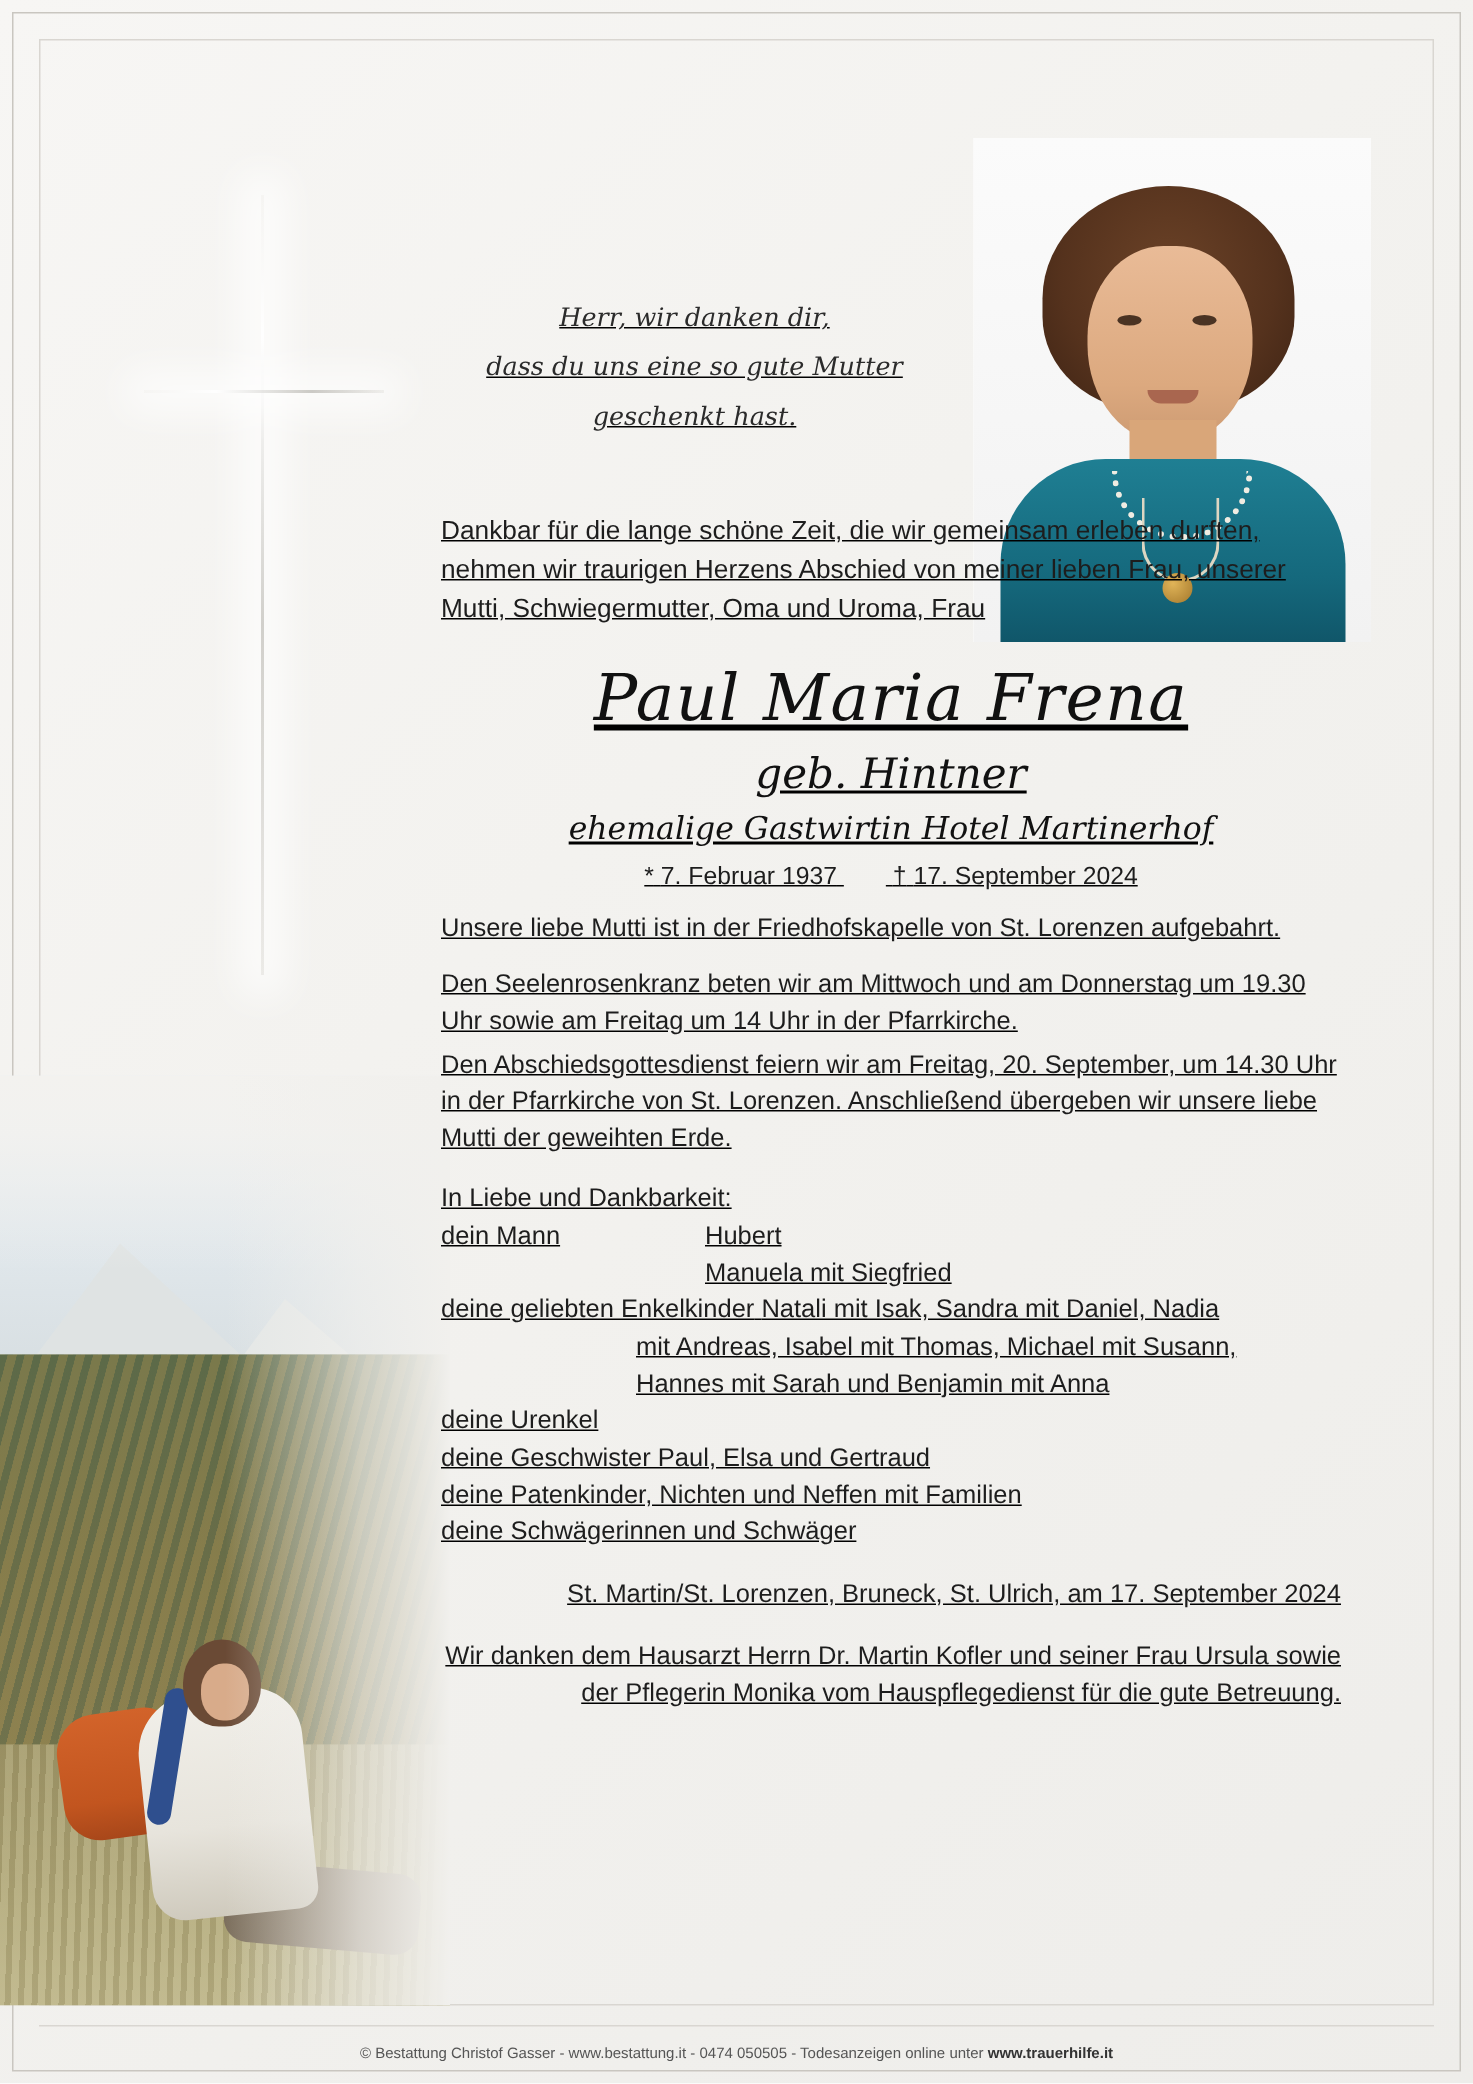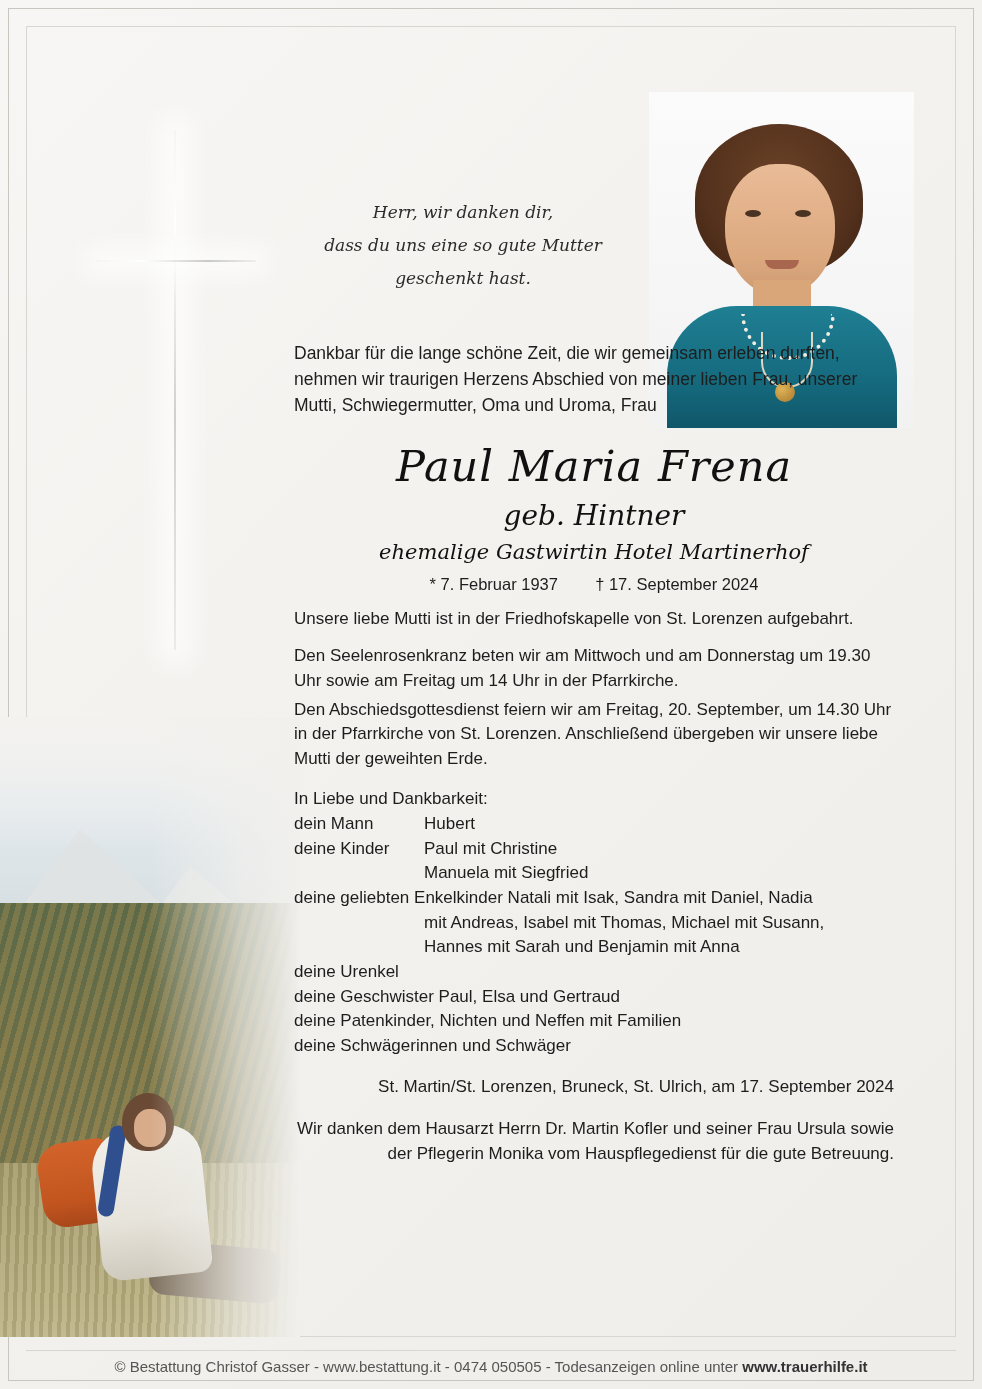--- a/index.html
+++ b/index.html
@@ -215,20 +215,21 @@
     border-top: none;
     border-radius: 0 0 30px 30px;
   }
 
   
   #content {
     position: absolute;
     left: 294px;
     top: 0;
     width: 600px;
+    text-decoration: underline;
   }
   .verse {
     margin-top: 196px;
     text-align: center;
     font-family: "DejaVu Serif", serif;
     font-style: italic;
     font-size: 17px;
     line-height: 1.95;
     color: #2b2b2b;
     width: 330px;
@@ -280,38 +281,38 @@
   }
   .para.tight { margin-top: 4px; }
   .family {
     margin-top: 16px;
     font-size: 17px;
     line-height: 1.45;
     color: #1d1d1d;
   }
   .fam-row { display: flex; }
   .fam-label { width: 130px; flex: 0 0 130px; }
-  .fam-val { flex: 1; }
+  .fam-val { flex: 1; margin-left: 46px; }
   .fam-cont { margin-left: 130px; }
 
   .footer-note {
     margin-top: 17px;
     font-size: 17px;
     line-height: 1.45;
     color: #1d1d1d;
     text-align: right;
   }
 
   #imprint {
     position: absolute;
     left: 0;
     bottom: 14px;
     width: 982px;
     text-align: center;
-    font-size: 15px;
+    font-size: 10px;
     color: #555555;
   }
   #imprint b { font-weight: bold; color: #333; }
   #imprint-rule {
     position: absolute;
     left: 26px;
     right: 26px;
     bottom: 38px;
     height: 1px;
     background: #d9d6d1;
@@ -387,24 +388,20 @@
     <div class="para tight">Den Abschiedsgottesdienst feiern wir am Freitag, 20. September, um 14.30 Uhr in der Pfarrkirche von St. Lorenzen. Anschließend übergeben wir unsere liebe Mutti der geweihten Erde.</div>
 
     <div class="family">
       <div>In Liebe und Dankbarkeit:</div>
 
       <div class="fam-row">
         <div class="fam-label">dein Mann</div>
         <div class="fam-val">Hubert</div>
       </div>
       <div class="fam-row">
-        <div class="fam-label">deine Kinder</div>
-        <div class="fam-val">Paul mit Christine</div>
-      </div>
-      <div class="fam-row">
         <div class="fam-label"></div>
         <div class="fam-val">Manuela mit Siegfried</div>
       </div>
 
       <div>
         <span>deine geliebten Enkelkinder</span>
         <span>Natali mit Isak, Sandra mit Daniel, Nadia</span>
       </div>
       <div class="fam-cont">mit Andreas, Isabel mit Thomas, Michael mit Susann,</div>
       <div class="fam-cont">Hannes mit Sarah und Benjamin mit Anna</div>

